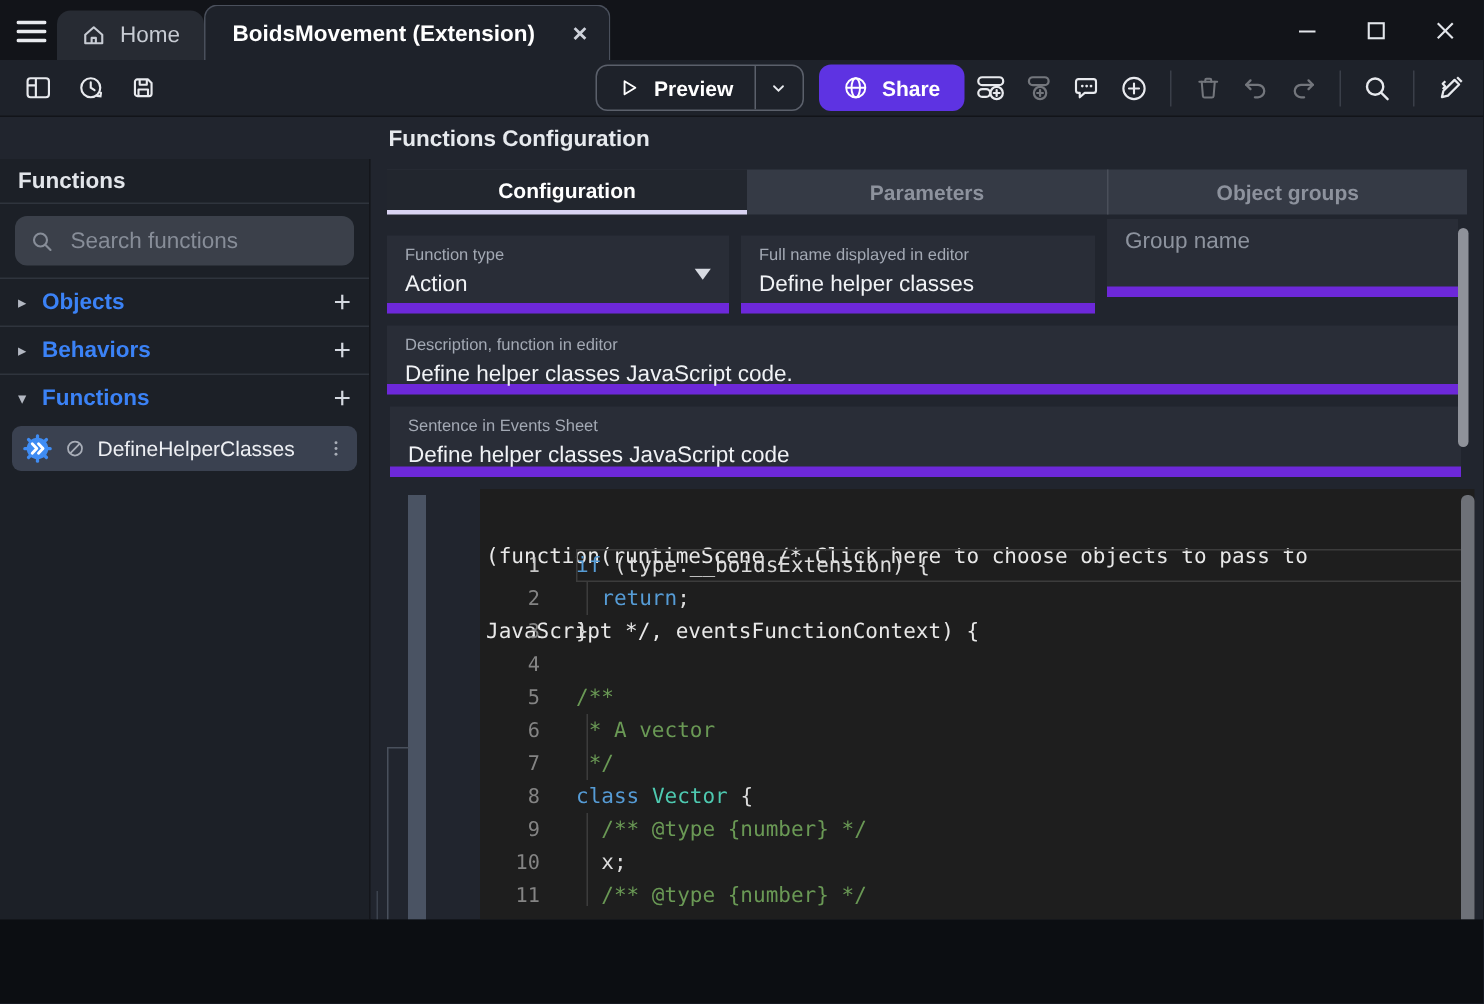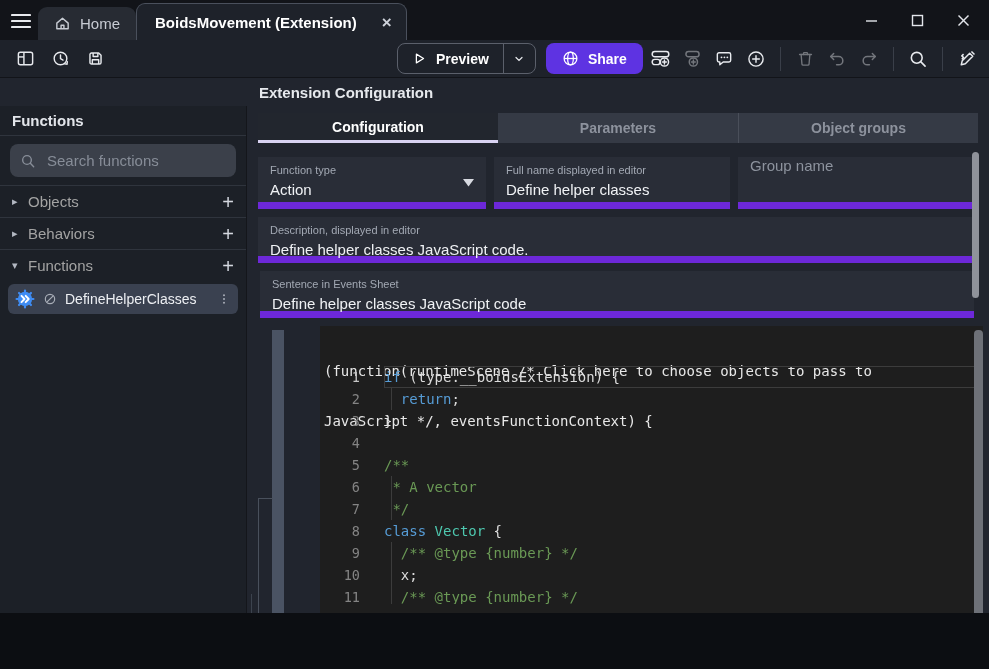--- a/index.html
+++ b/index.html
@@ -38,21 +38,21 @@
   .right-icons{margin-left:auto;margin-right:8px;display:flex;align-items:center;gap:4px;}
 
   
   .sidebar{position:absolute;left:0;top:78px;width:247px;height:591px;background:#1c2027;border-right:1px solid #14161b;margin-top:28px;}
   .sb-header{height:30px;padding:6px 12px 0;font-size:15px;font-weight:600;color:#e2e5ea;border-bottom:1px solid #2f343d;}
   .search{margin:8px 10px;height:33px;background:#3b404a;border-radius:8px;display:flex;align-items:center;gap:9px;padding:0 10px;}
   .search input{flex:1;background:transparent;border:none;outline:none;color:#dfe2e8;font-size:15px;font-family:"Liberation Sans",sans-serif;}
   .search input::placeholder{color:#878d98;}
   .tree-row{height:32px;display:flex;align-items:center;padding:0 12px;border-top:1px solid #2f343d;cursor:pointer;}
   .tree-chev{width:16px;font-size:11px;color:#b3b8c2;}
-  .tree-label{flex:1;font-weight:normal;font-size:15px;color:#a3a3a3;}
+  .tree-label{flex:1;font-weight:bold;font-size:15px;color:#3b82f6;}
   .tree-plus{font-size:20px;font-weight:200;color:#d4d8e0;line-height:1;cursor:pointer;}
   .func-item{margin:3px 8px 0;height:30px;border-radius:6px;background:#3a4150;display:flex;align-items:center;gap:8px;padding:0 7px;cursor:pointer;}
   .func-item .label{flex:1;font-size:14px;color:#edeff3;}
   .add-btn{position:absolute;left:10px;right:10px;bottom:11px;height:28px;border-radius:8px;background:#5e33e2;
            display:flex;align-items:center;justify-content:center;gap:10px;cursor:pointer;}
   .add-btn .plus{font-size:18px;font-weight:200;color:#fff;line-height:1;}
   .add-btn .label{font-size:13px;font-weight:bold;color:#fff;}
 
   
   .main{position:absolute;left:248px;top:78px;width:741px;height:591px;background:#21252e;}
@@ -332,47 +332,47 @@
       </span>
     </div>
 
     <div class="add-btn">
       <span class="plus">+</span>
       <span class="label">Add a new function</span>
     </div>
   </aside>
 
   <main class="main">
-    <div class="fc-header">Extension Configuration</div>
+    <div class="fc-header">Functions Configuration</div>
 
     <div class="fc-tabs">
       <div class="fc-tab active">Configuration</div>
       <div class="fc-tab">Parameters</div>
       <div class="fc-tab sep">Object groups</div>
     </div>
 
     <div class="field" style="left:10px;top:79px;width:228px;height:52px;">
       <div class="flabel">Function type</div>
       <div class="fvalue">Action</div>
       <span class="dd-arrow">
         <svg width="11" height="8" viewBox="0 0 11 8" fill="#d7dae1">
             <path d="M0 0 h11 L5.5 7.5 Z"></path>
           </svg>
       </span>
     </div>
     <div class="field" style="left:246px;top:79px;width:236px;height:52px;">
       <div class="flabel">Full name displayed in editor</div>
       <div class="fvalue">Define helper classes</div>
     </div>
-    <div class="field" style="left:490px;top:79px;width:234px;height:52px;display:flex;padding-top:0;">
+    <div class="field" style="left:490px;top:68px;width:234px;height:52px;display:flex;align-items:center;padding-top:0;">
       <div class="fplaceholder">Group name</div>
     </div>
 
     <div class="field" style="left:10px;top:139px;width:714px;height:46px;">
-      <div class="flabel">Description, displayed in editor</div>
+      <div class="flabel">Description, function in editor</div>
       <div class="fvalue">Define helper classes JavaScript code.</div>
     </div>
     <div class="field" style="left:12px;top:193px;width:714px;height:47px;">
       <div class="flabel">Sentence in Events Sheet</div>
       <div class="fvalue">Define helper classes JavaScript code</div>
     </div>
 
     <div class="cfg-scrollbar"></div>
 
     <div class="ev-bar"></div>

